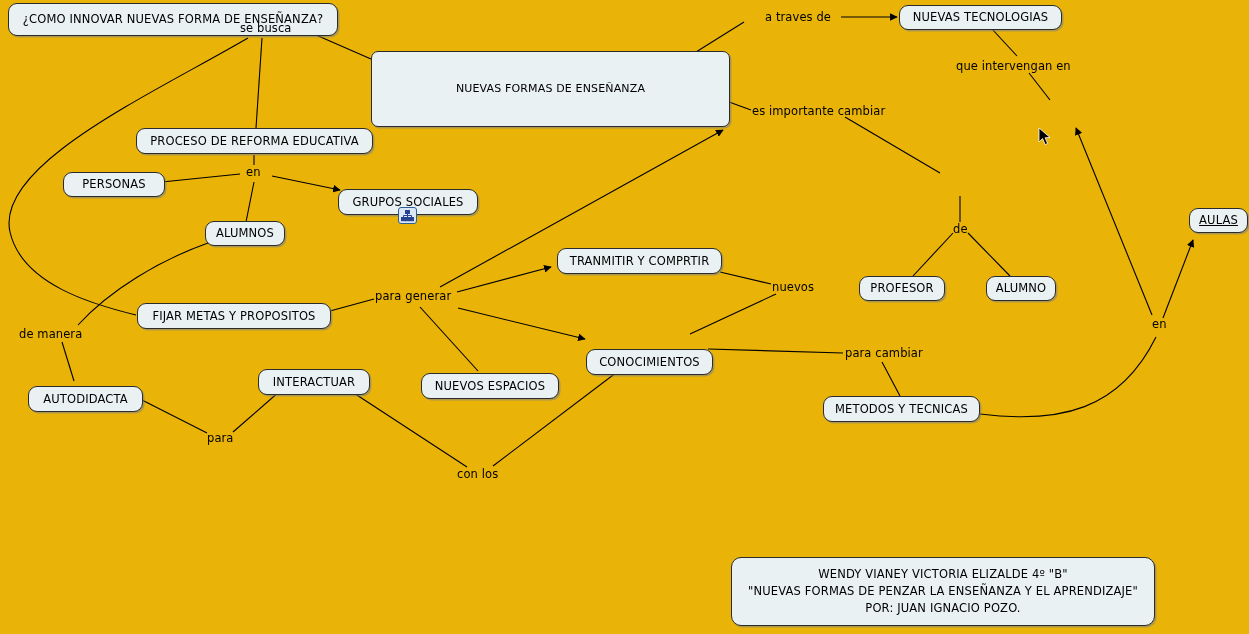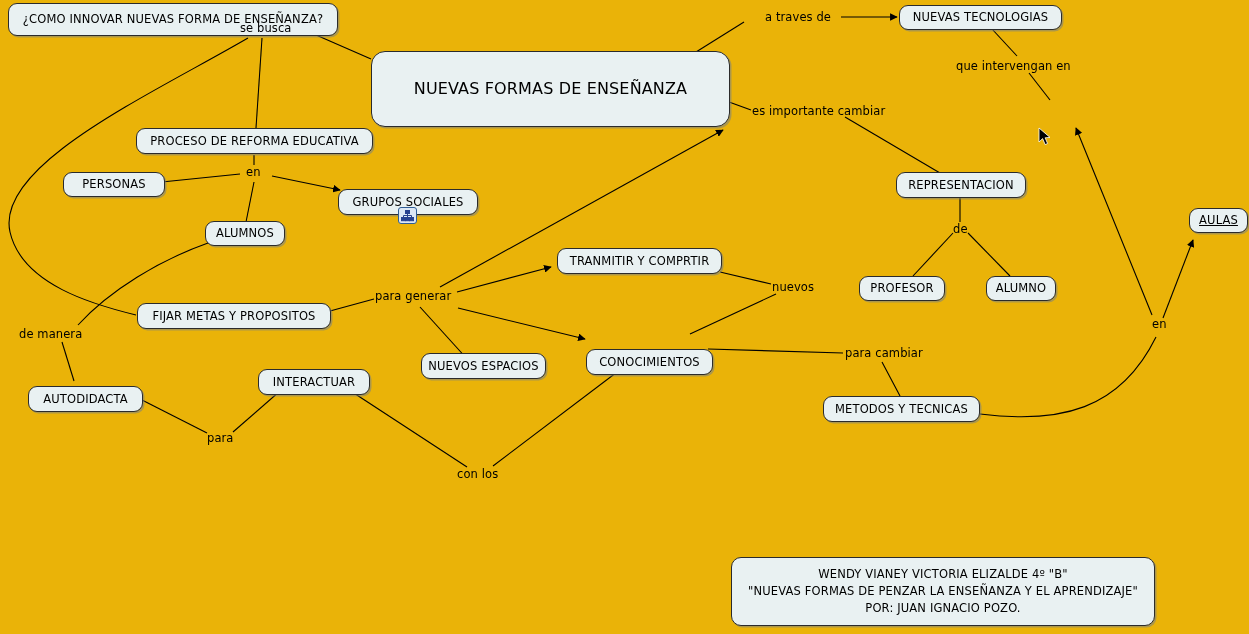--- a/index.html
+++ b/index.html
@@ -38,22 +38,22 @@
     letter-spacing: 0.15px;
     display: flex;
     align-items: center;
     justify-content: center;
     text-align: center;
     box-shadow: 1.5px 1.5px 0 rgba(120,128,132,0.55);
     white-space: nowrap;
     padding: 0 7px;
   }
   .node.big {
-    border-radius: 14px;
-    font-size: 16px;
+    border-radius: 7px;
+    font-size: 11px;
   }
   .node.caption {
     white-space: normal;
     font-size: 11.5px;
     line-height: 1.45;
     padding: 4px 16px;
     border-radius: 10px;
   }
   .link-label {
     position: absolute;
@@ -208,40 +208,37 @@
   </div>
 
   <div class="node" style="left:28px; top:386px; width:115px; height:26px;">
     <span>AUTODIDACTA</span>
   </div>
 
   <div class="node" style="left:258px; top:369px; width:112px; height:26px;">
     <span>INTERACTUAR</span>
   </div>
 
-  <div class="node" style="left:421px; top:353px; width:125px; height:26px;">
+  <div class="node" style="left:421px; top:373px; width:138px; height:26px;">
     <span>NUEVOS ESPACIOS</span>
   </div>
 
   <div class="node" style="left:557px; top:248px; width:165px; height:26px;">
     <span>TRANMITIR Y COMPRTIR</span>
   </div>
 
   <div class="node" style="left:586px; top:333px; width:127px; height:26px;margin-top:16px;">
     <span>CONOCIMIENTOS</span>
   </div>
 
   <div class="node" style="left:899px; top:5px; width:163px; height:25px;">
     <span>NUEVAS TECNOLOGIAS</span>
   </div>
 
 
-  <div class="node" style="left:896px; top:172px; width:130px; height:26px;">
-    <span>REPRESENTACION</span>
-  </div>
 
   <div class="node" style="left:859px; top:276px; width:86px; height:25px;">
     <span>PROFESOR</span>
   </div>
 
   <div class="node" style="left:986px; top:276px; width:70px; height:25px;">
     <span>ALUMNO</span>
   </div>
 
   <div class="node" style="left:823px; top:396px; width:157px; height:26px;">

